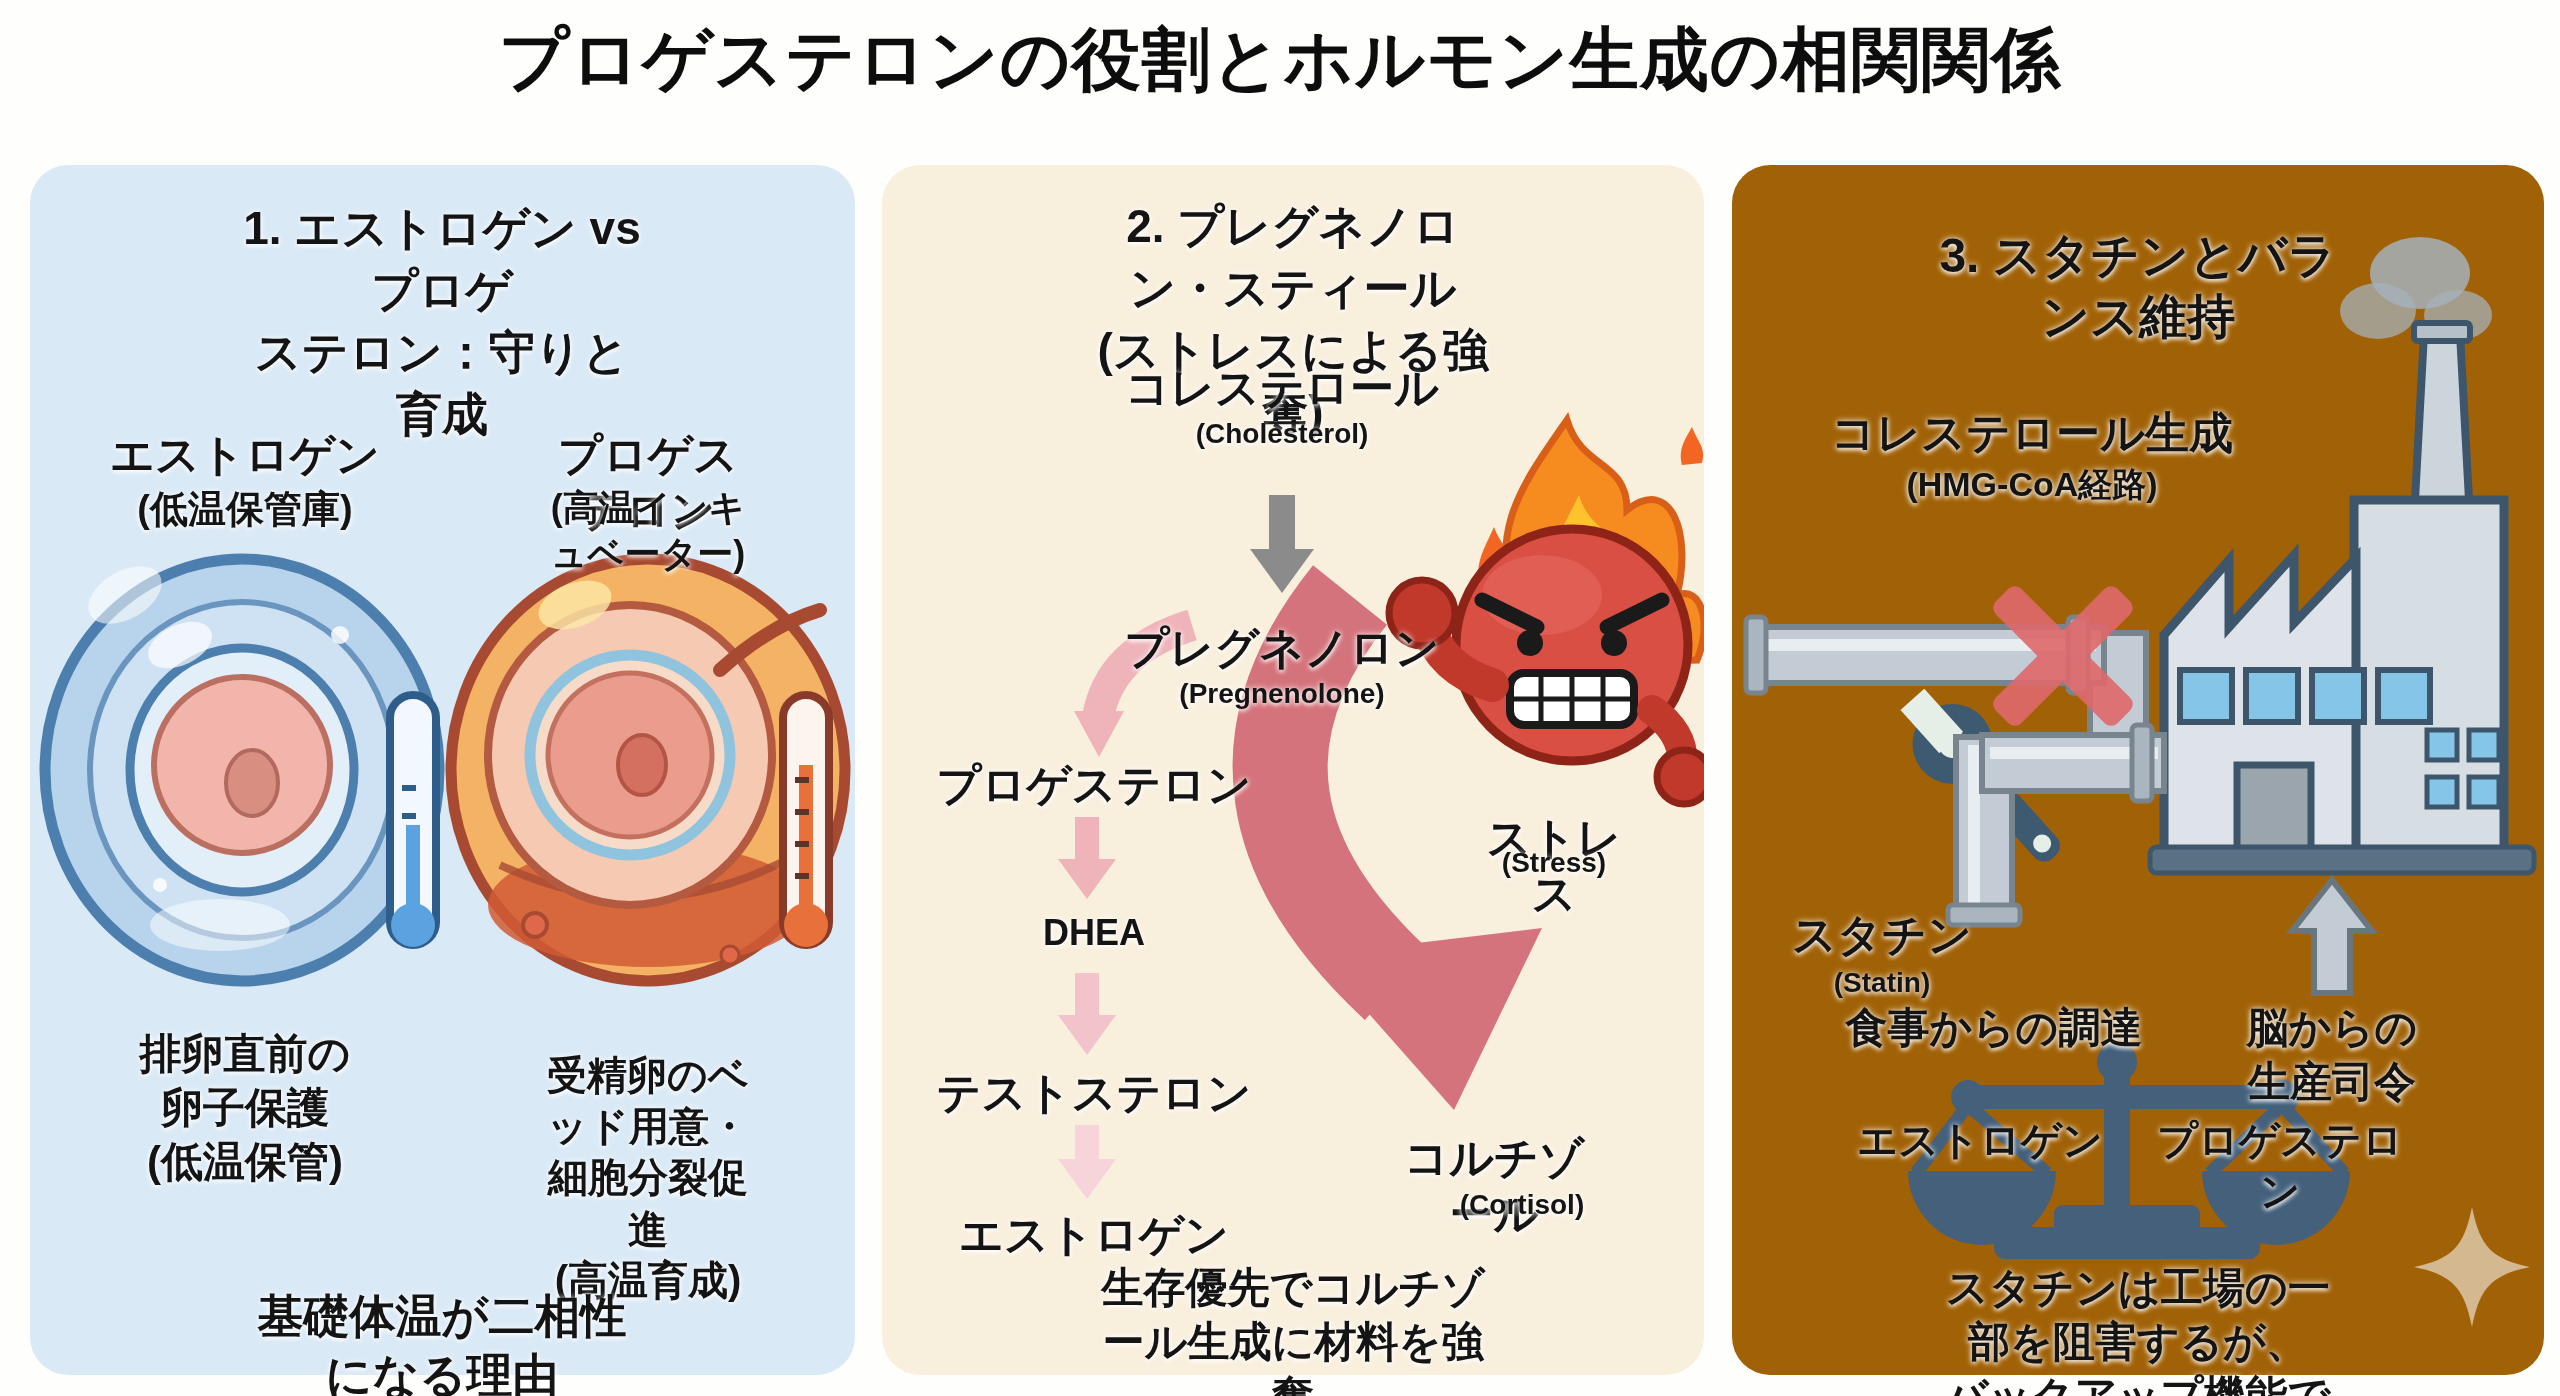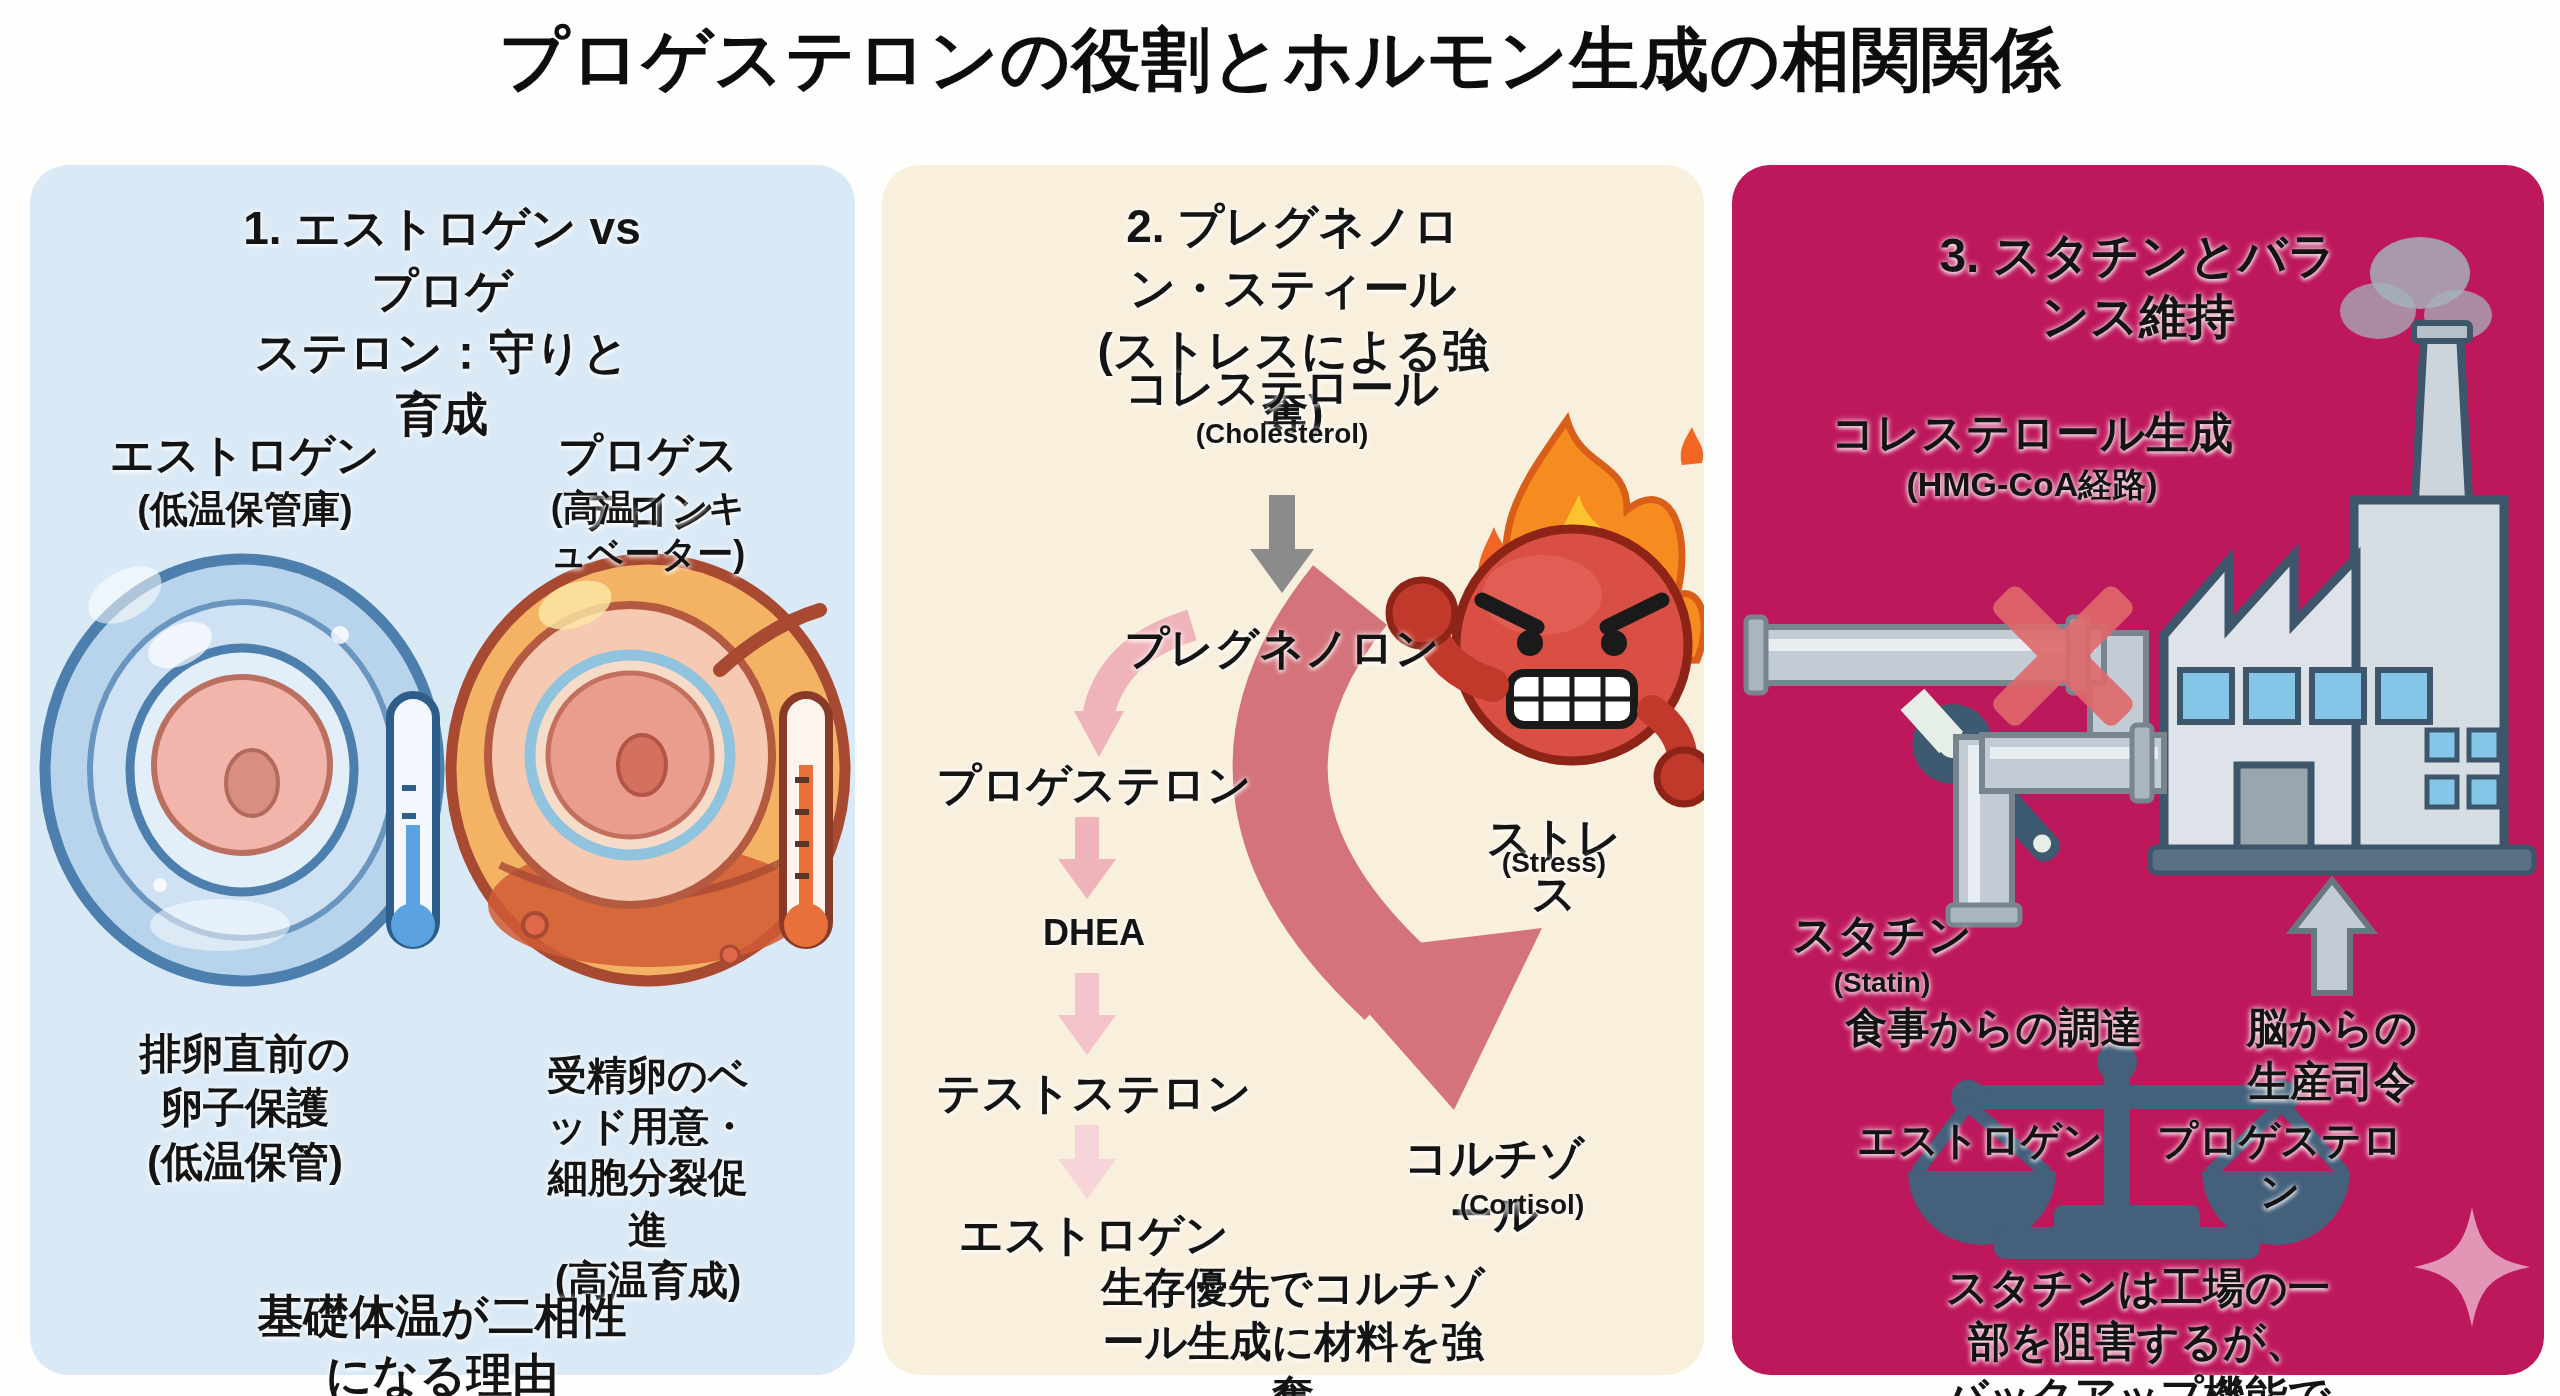--- a/index.html
+++ b/index.html
@@ -14,21 +14,21 @@
     position:absolute; left:0; top:14px; width:2560px;
     text-align:center; font-size:69px; font-weight:900;
     letter-spacing:1px; color:#0d0d0d;
   }
   .panel {
     position:absolute; top:165px; height:1210px;
     border-radius:38px;
   }
   #panel1 { left:30px;  width:825px; background:#d9e9f6; }
   #panel2 { left:882px; width:822px; background:#f9efdd; }
-  #panel3 { left:1732px;width:812px; background:#be185d; }
+  #panel3 { left:1732px;width:812px; background:#a16207; }
   .p-svg { position:absolute; left:0; top:0; }
   .txt {
     position:absolute; transform:translateX(-50%);
     text-align:center; white-space:pre-line; font-weight:bold;
     text-shadow:0 0 6px rgba(255,255,255,.95), 0 2px 4px rgba(255,255,255,.8);
     line-height:1.28;
   }
   .hdr  { font-size:46px; line-height:1.35; }
   .hdr3 { font-size:48px; }
   .jp   { font-size:44px; }
@@ -154,20 +154,21 @@
       <circle cx="540" cy="448" r="33" fill="#c0392b" stroke="#8e2418" stroke-width="7"></circle>
       <path d="M 770 545 Q 805 570 800 605" fill="none" stroke="#c0392b" stroke-width="30" stroke-linecap="round"></path>
       <circle cx="802" cy="612" r="27" fill="#c0392b" stroke="#8e2418" stroke-width="7"></circle>
     </g>
   </svg>
   <div class="txt hdr" style="left:411px; top:30px;">2. プレグネノロン・スティール
 (ストレスによる強奪)</div>
   <div class="txt jp" style="left:400px; top:195px;">コレステロール</div>
   <div class="txt en" style="left:400px; top:251px;">(Cholesterol)</div>
   <div class="txt jp" style="left:400px; top:455px;">プレグネノロン</div>
+  <div class="txt en" style="left:400px; top:511px;">(Pregnenolone)</div>
   <div class="txt jp" style="left:212px; top:592px;">プロゲステロン</div>
   <div class="txt jp" style="left:212px; top:745px; font-size:36px;">DHEA</div>
   <div class="txt jp" style="left:212px; top:900px;">テストステロン</div>
   <div class="txt jp" style="left:212px; top:1042px;">エストロゲン</div>
   <div class="txt jp" style="left:672px; top:645px;">ストレス</div>
   <div class="txt en" style="left:672px; top:680px;">(Stress)</div>
   <div class="txt jp" style="left:612px; top:965px;">コルチゾール</div>
   <div class="txt en" style="left:612px; top:1022px;margin-left:28px;">(Cortisol)</div>
   <div class="txt note42" style="left:411px; top:1096px;">生存優先でコルチゾール生成に材料を強奪
 → 性ホルモン生成が後回し</div>

